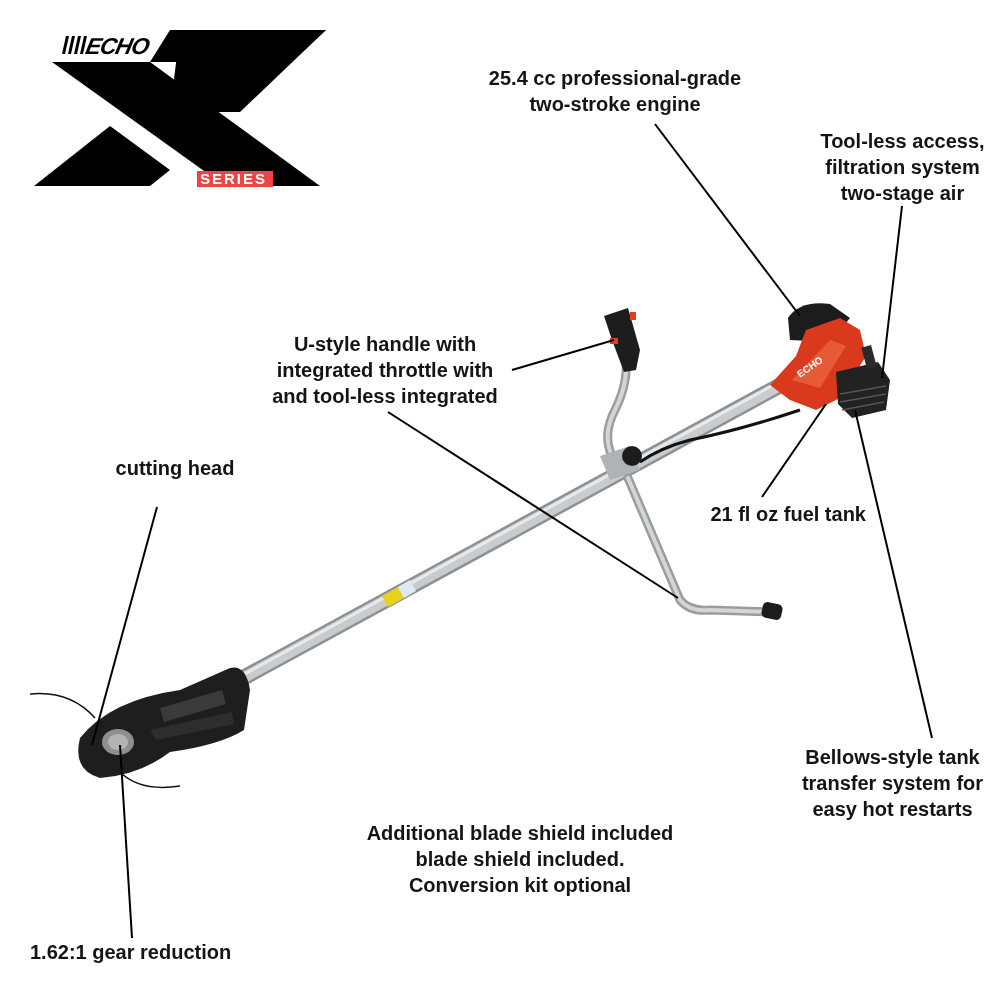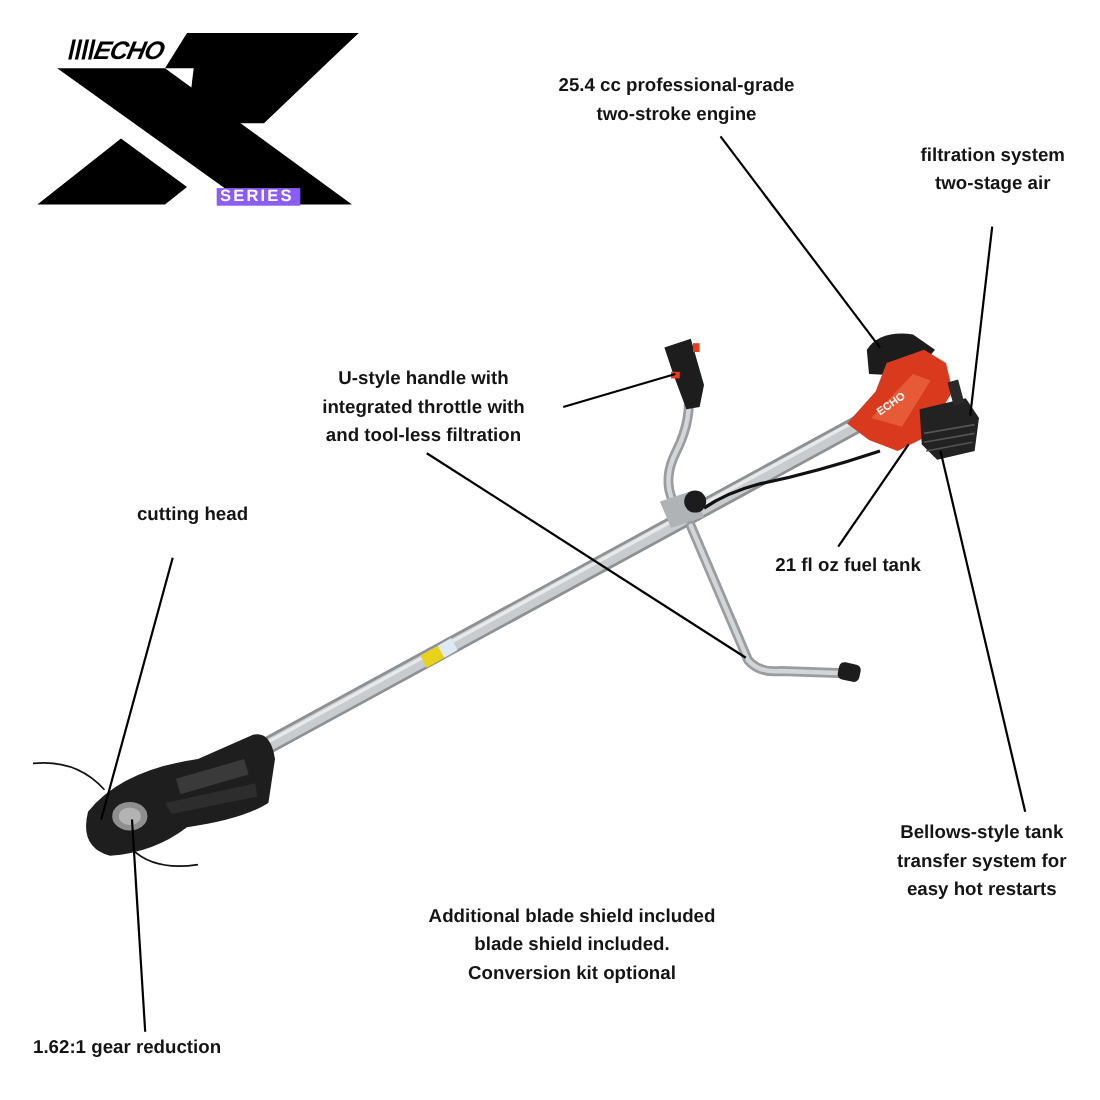--- a/index.html
+++ b/index.html
@@ -1,18 +1,18 @@
 <!DOCTYPE html>
 <html><head>
 <meta charset="utf-8">
 <style>
   html, body { margin: 0; padding: 0; background: #ffffff; }
   body { width: 1000px; height: 1000px; position: relative; overflow: hidden;
          font-family: "Liberation Sans", "DejaVu Sans", sans-serif; color: #111; }
-  .label { position: absolute; font-weight: bold; font-size: 17px; line-height: 26px;
+  .label { position: absolute; font-weight: bold; font-size: 20px; line-height: 26px;
            text-align: center; white-space: nowrap; color: #141414; }
   .label span { display: block; }
   svg.art { position: absolute; left: 0; top: 0; }
   .logo-word { position: absolute; }
 </style>
 </head>
 <body>
 
 <svg class="art" width="1000" height="1000" viewBox="0 0 1000 1000">
 
@@ -89,43 +89,44 @@
     <line x1="512" y1="370" x2="614" y2="340"></line>
     <line x1="388" y1="412" x2="678" y2="598"></line>
     <line x1="157" y1="507" x2="92" y2="745"></line>
     <line x1="762" y1="497" x2="826" y2="404"></line>
     <line x1="855" y1="410" x2="932" y2="738"></line>
     <line x1="120" y1="745" x2="132" y2="938"></line>
   </g>
 </svg>
 
 <div class="logo-word" style="left:86px; top:33px; font-size:23px; font-weight:bold; font-style:italic; letter-spacing:-1px; color:#000; transform:skewX(-12deg);">ECHO</div>
-<div class="logo-word" style="left:197px; top:171px; font-size:15px; font-weight:bold; letter-spacing:2px; color:#fff; background:#8b5cf6; padding:0 6px 0 3px; line-height:16px;">SERIES</div>
+<div class="logo-word" style="left:197px; top:171px; font-size:15px; font-weight:bold; letter-spacing:2px; color:#fff; background:#ef4444; padding:0 6px 0 3px; line-height:16px;">SERIES</div>
 
 <div class="label" style="left:470px; top:65px; width:290px;">
   <span>25.4 cc professional-grade</span>
   <span>two-stroke engine</span>
 </div>
 
 <div class="label" style="left:805px; top:128px; width:195px;">
+  <span>Tool-less access,</span>
   <span>filtration system</span>
   <span>two-stage air</span>
 </div>
 
 <div class="label" style="left:240px; top:331px; width:290px;">
   <span>U-style handle with</span>
   <span>integrated throttle with</span>
-  <span>and tool-less filtration</span>
+  <span>and tool-less integrated</span>
 </div>
 
 <div class="label" style="left:20px; top:455px; width:310px;">
   <span>cutting head</span>
 </div>
 
-<div class="label" style="left:676px; top:501px; width:190px;">
+<div class="label" style="left:676px; top:501px; width:190px;text-align:right;">
   <span>21 fl oz fuel tank</span>
 </div>
 
 <div class="label" style="left:785px; top:744px; width:215px;">
   <span>Bellows-style tank</span>
   <span>transfer system for</span>
   <span>easy hot restarts</span>
 </div>
 
 <div class="label" style="left:345px; top:820px; width:350px;">

